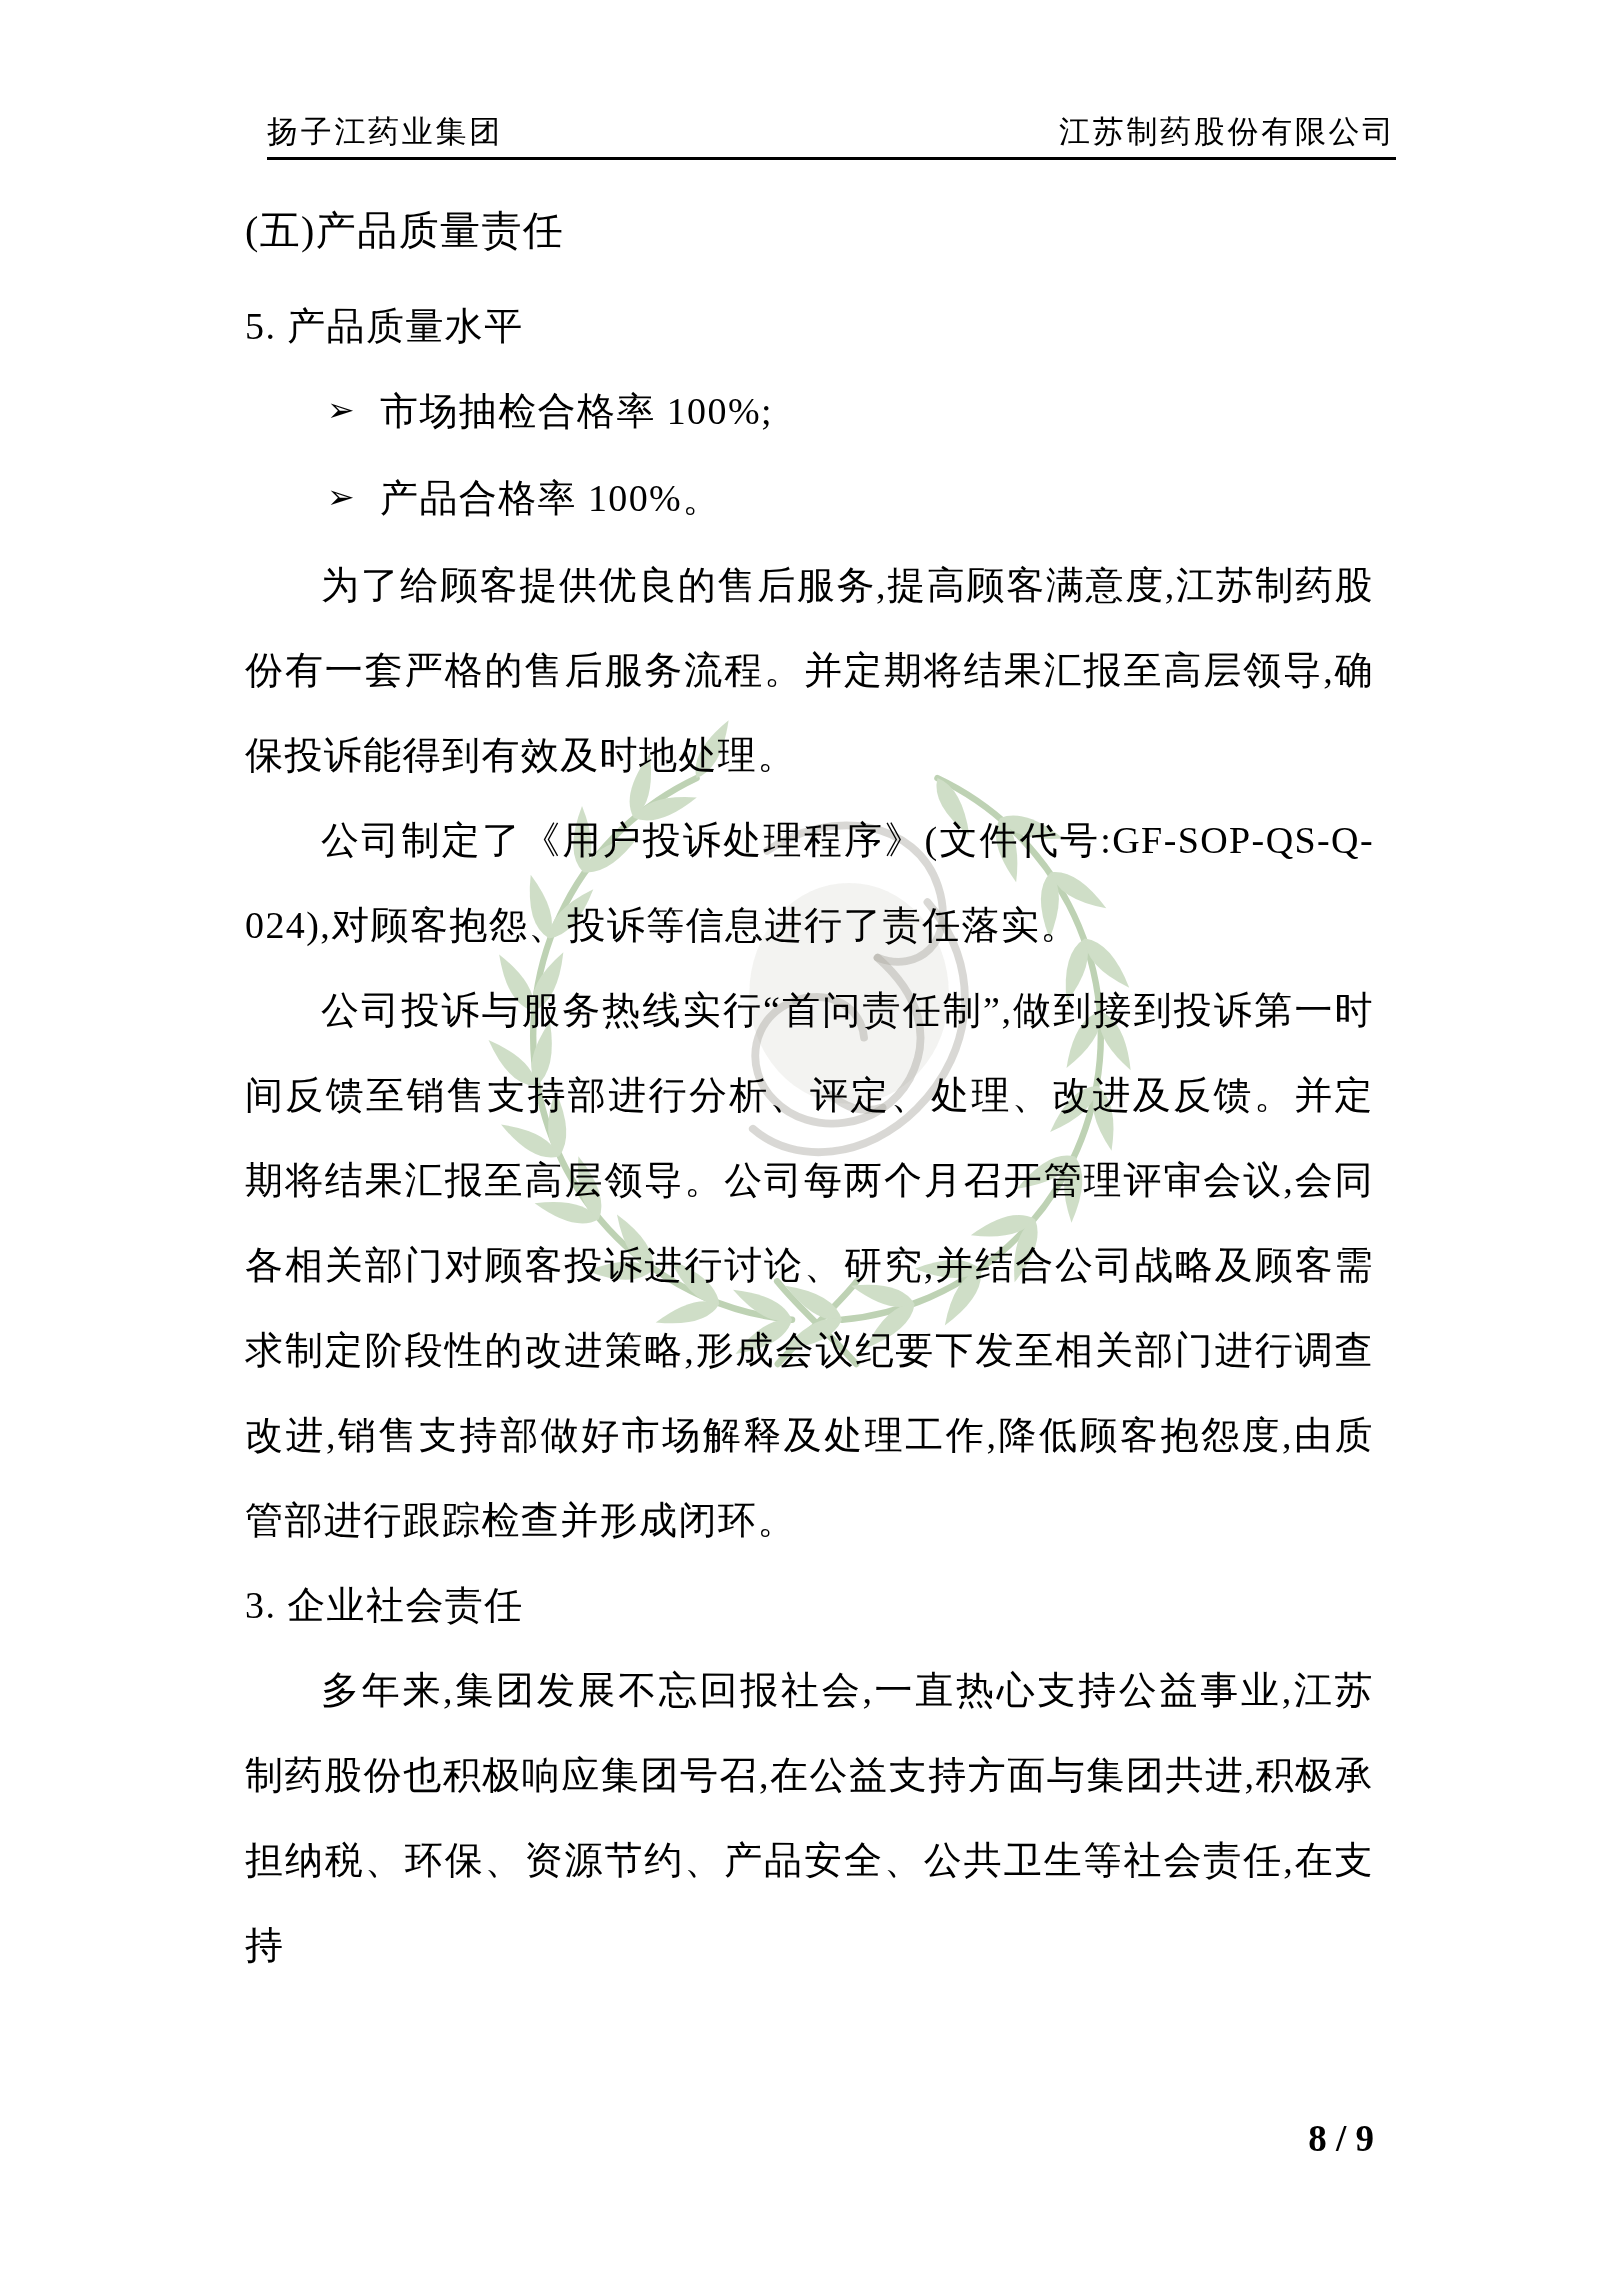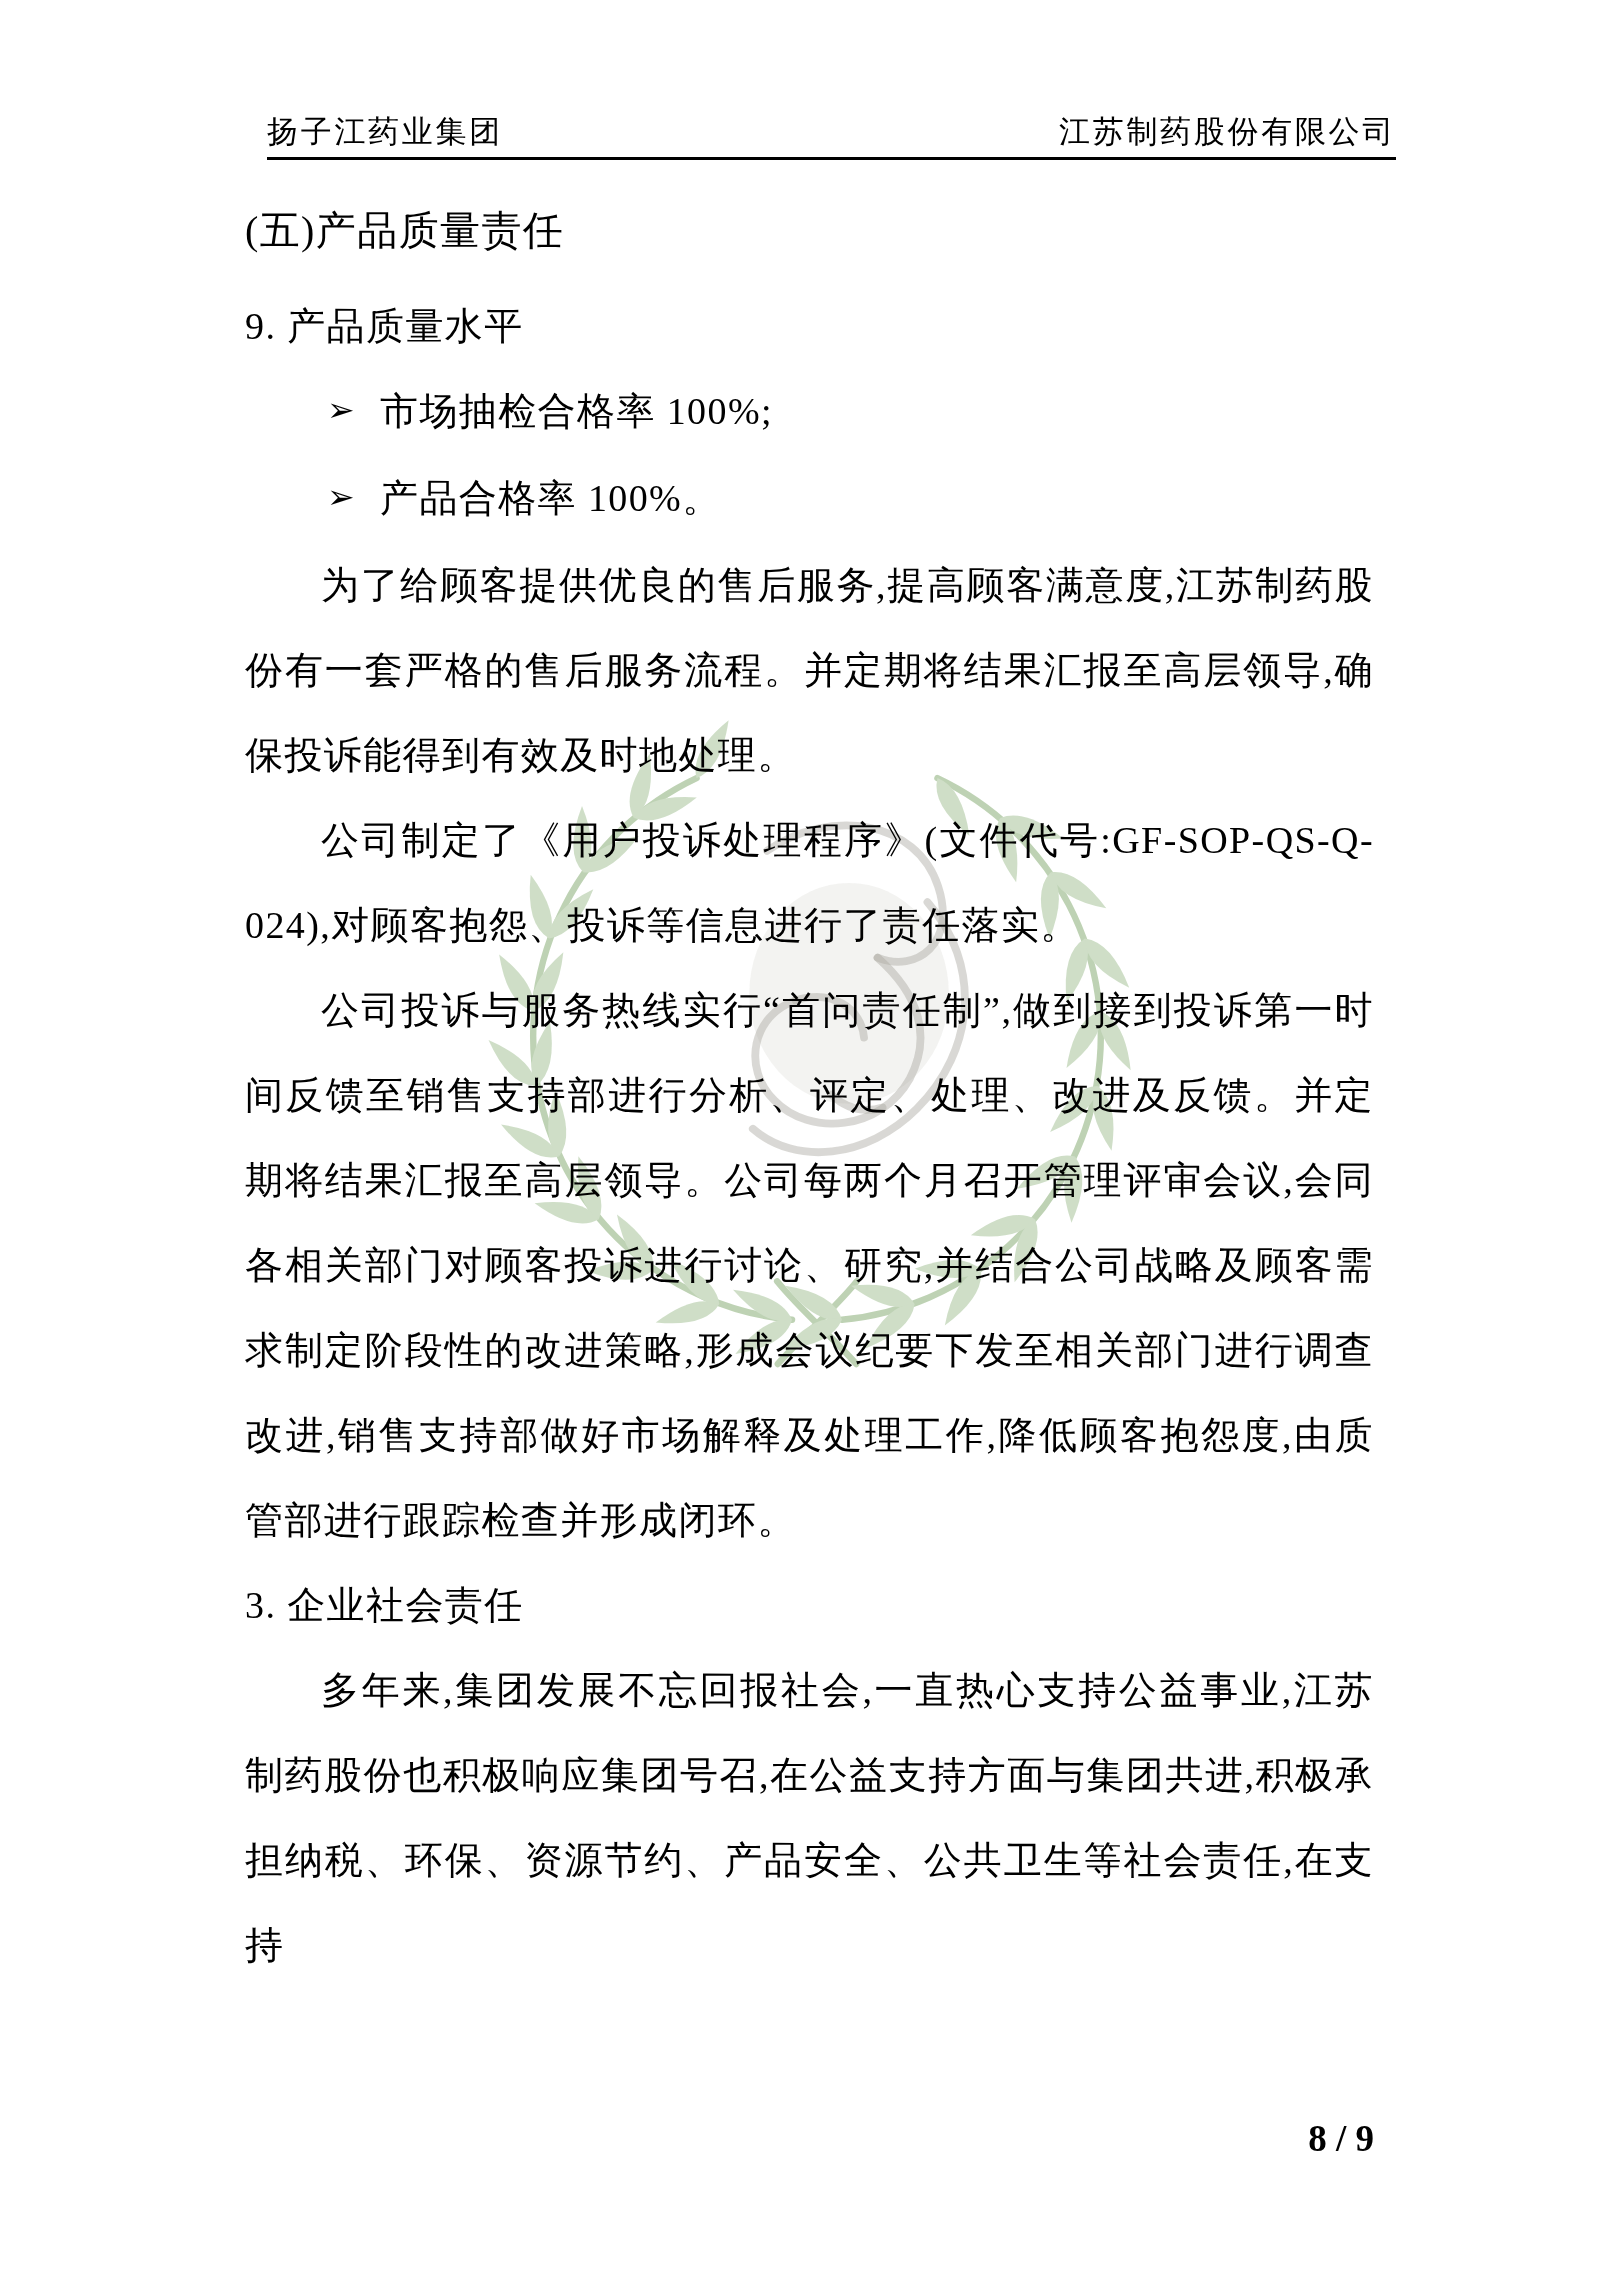--- a/index.html
+++ b/index.html
@@ -128,21 +128,21 @@
 
 <header class="page-header">
   <span>扬子江药业集团</span>
   <span>江苏制药股份有限公司</span>
 </header>
 
 <main class="content">
 
   <div class="section-title">(五)产品质量责任</div>
 
-  <div class="num-item">9. 产品质量水平</div>
+  <div class="num-item">5. 产品质量水平</div>
 
   <ul class="bullet-list">
     <li>
       <span class="bullet-arrow">➢</span><span>市场抽检合格率 100%;</span>
     </li>
     <li>
       <span class="bullet-arrow">➢</span><span>产品合格率 100%。</span>
     </li>
   </ul>
 

